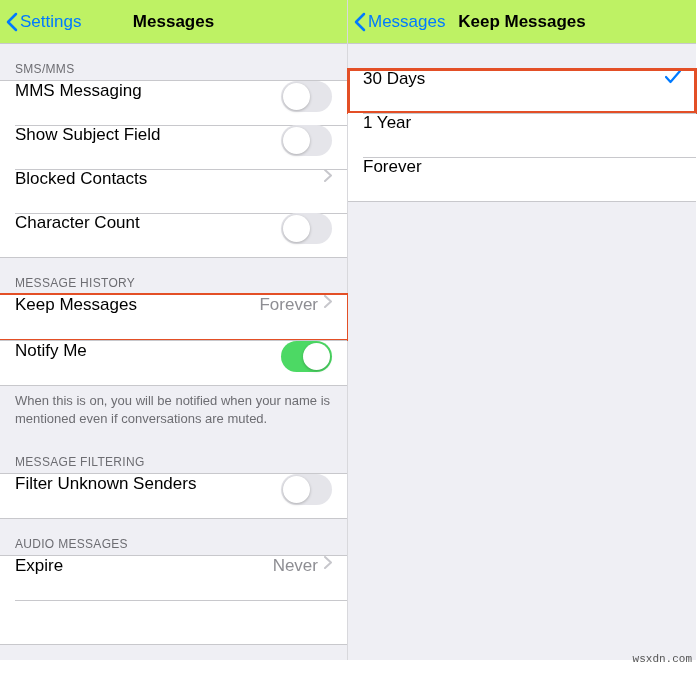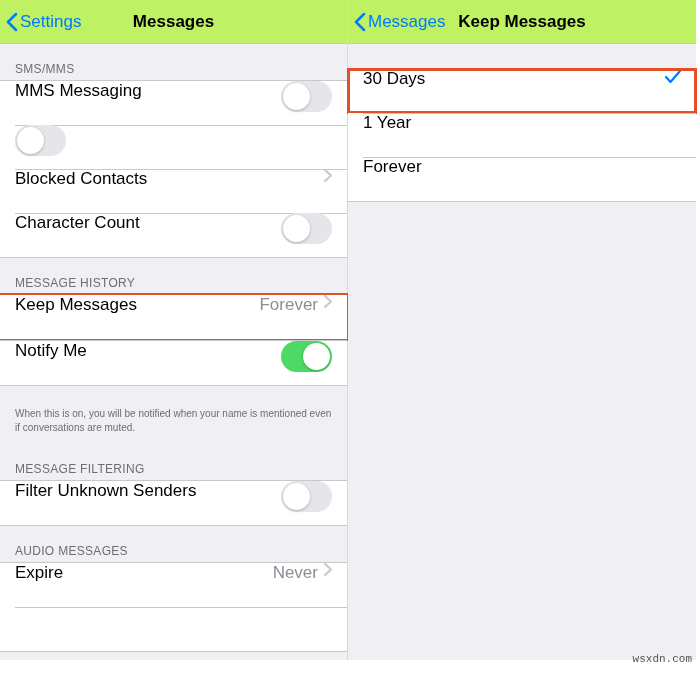--- a/index.html
+++ b/index.html
@@ -50,23 +50,23 @@
 
   
   .section-header {
     font-size: 12px;
     color: #6d6d72;
     padding: 18px 15px 4px 15px;
     text-transform: uppercase;
     letter-spacing: 0.3px;
   }
   .section-footer {
-    font-size: 10px;
+    font-size: 13px;
     color: #6d6d72;
-    padding: 21px 15px 10px 15px;
+    padding: 6px 15px 10px 15px;
     line-height: 1.35;
   }
   .group {
     background: #fff;
     border-top: 1px solid #c8c8cc;
     border-bottom: 1px solid #c8c8cc;
   }
   .row {
     min-height: 44px;
     display: flex;
@@ -141,20 +141,21 @@
       <div class="nav-title">Messages</div>
     </div>
 
     <div class="section-header">SMS/MMS</div>
     <div class="group">
       <div class="row">
         <span class="row-label">MMS Messaging</span>
         <div class="toggle"></div>
       </div>
       <div class="row">
+        <span class="row-label">Show Subject Field</span>
         <div class="toggle"></div>
       </div>
       <div class="row">
         <span class="row-label">Blocked Contacts</span>
         <span class="chevron">
           <svg width="8" height="13" viewBox="0 0 8 13">
               <polyline points="1,1 7,6.5 1,12" fill="none" stroke="#c7c7cc" stroke-width="2" stroke-linecap="round" stroke-linejoin="round"></polyline>
             </svg>
         </span>
       </div>

